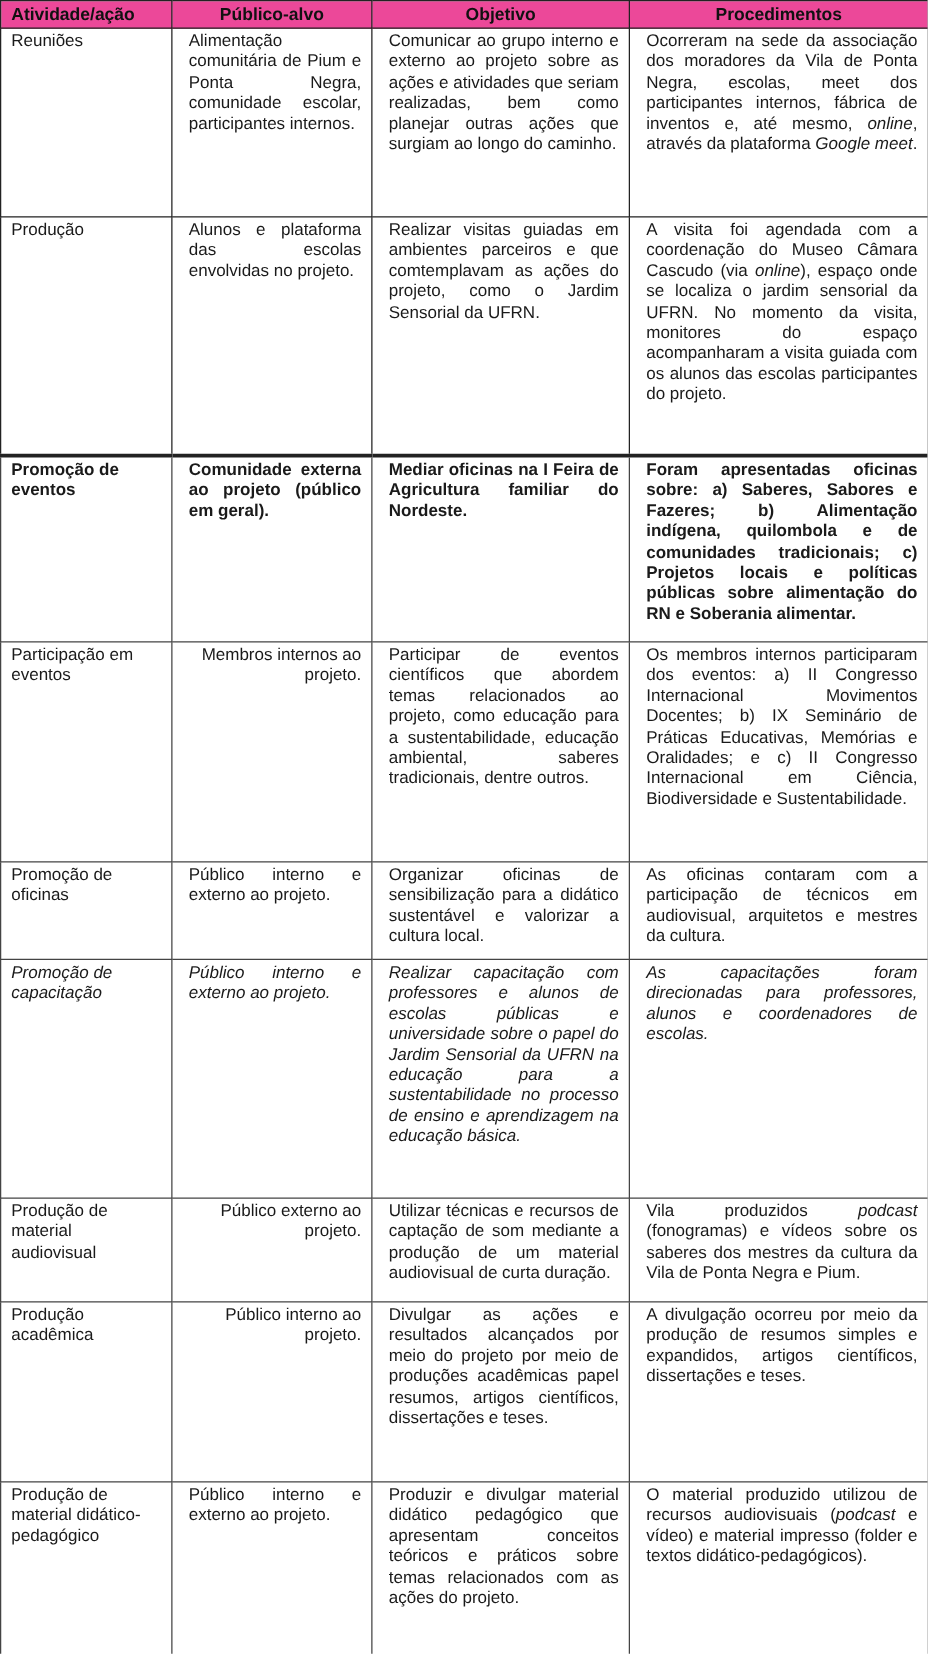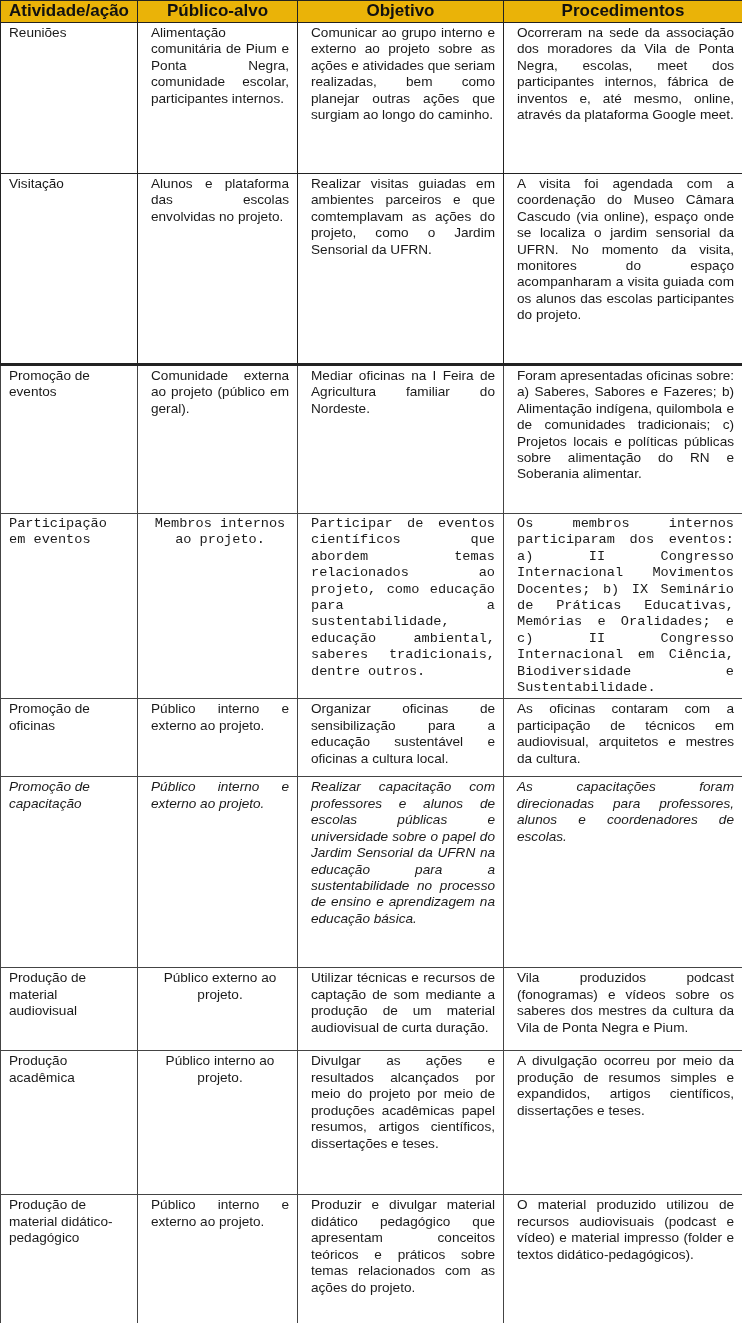--- a/index.html
+++ b/index.html
@@ -2,35 +2,35 @@
 <html><head>
   <meta charset="utf-8">
   <style>
     html, body { margin: 0; padding: 0; background: #ffffff; }
     body { width: 742px; height: 1323px; overflow: hidden; font-family: "Liberation Sans", sans-serif; color: #1a1a1a; }
     table.activities { border-collapse: collapse; table-layout: fixed; width: 742px; font-size: 13.6px; line-height: 16.4px; }
     col.c1 { width: 137px; }
     col.c2 { width: 160px; }
     col.c3 { width: 206px; }
     col.c4 { width: 239px; }
-    th { background: #eab308; font-weight: bold; font-size: 17px; height: 21px; padding: 0 6px; border: 1.5px solid #222; text-align: center; color: #111; }
+    th { background: #ec4899; font-weight: bold; font-size: 14px; height: 21px; padding: 0 6px; border: 1.5px solid #222; text-align: center; color: #111; }
     th:first-child { text-align: left; padding-left: 8px; }
     td { vertical-align: top; padding: 2px 8px 2px 13px; border: 1.5px solid #444; text-align: justify; }
     td.first { text-align: left; padding-left: 8px; }
-    td.left { text-align: center; }
+    td.left { text-align: right; }
     tr.r1 td { height: 146px; border-color: #222; }
     tr.r2 td { height: 185px; border-color: #222; border-bottom-width: 3px; }
-    tr.r3 td { height: 143px; }
-    tr.r4 td { height: 171px; font-family: Liberation Mono, monospace; }
+    tr.r3 td { height: 143px; font-weight: bold; }
+    tr.r4 td { height: 171px; }
     tr.r5 td { height: 73px; margin-left: 44px; }
     tr.r6 td { height: 186px; font-style: italic; }
     tr.r7 td { height: 78px; margin-top: 12px; }
     tr.r8 td { height: 139px; }
     tr.r9 td { height: 142px; border-bottom-width: 2px; }
-    .it { }
+    .it { font-style: italic; }
   </style>
 </head>
 <body>
 
 <table class="activities" lang="pt">
   <colgroup>
       <col class="c1">
       <col class="c2">
       <col class="c3">
       <col class="c4">
@@ -44,41 +44,41 @@
     </tr>
   </thead>
   <tbody>
     <tr class="r1">
       <td class="first">Reuniões</td>
       <td>Alimentação comunitária de Pium e Ponta Negra, comunidade escolar, participantes internos.</td>
       <td>Comunicar ao grupo interno e externo ao projeto sobre as ações e atividades que seriam realizadas, bem como planejar outras ações que surgiam ao longo do caminho.</td>
       <td><span>Ocorreram na sede da associação dos moradores da Vila de Ponta Negra, escolas, meet dos participantes internos, fábrica de inventos e, até mesmo, </span><span class="it">online</span><span>, através da plataforma </span><span class="it">Google meet</span><span>.</span></td>
     </tr>
     <tr class="r2">
-      <td class="first">Visitação</td>
+      <td class="first">Produção</td>
       <td>Alunos e plataforma das escolas envolvidas no projeto.</td>
       <td>Realizar visitas guiadas em ambientes parceiros e que comtemplavam as ações do projeto, como o Jardim Sensorial da UFRN.</td>
       <td><span>A visita foi agendada com a coordenação do Museo Câmara Cascudo (via </span><span class="it">online</span><span>), espaço onde se localiza o jardim sensorial da UFRN. No momento da visita, monitores do espaço acompanharam a visita guiada com os alunos das escolas participantes do projeto.</span></td>
     </tr>
     <tr class="r3">
       <td class="first">Promoção de eventos</td>
       <td>Comunidade externa ao projeto (público em geral).</td>
       <td>Mediar oficinas na I Feira de Agricultura familiar do Nordeste.</td>
       <td>Foram apresentadas oficinas sobre: a) Saberes, Sabores e Fazeres; b) Alimentação indígena, quilombola e de comunidades tradicionais; c) Projetos locais e políticas públicas sobre alimentação do RN e Soberania alimentar.</td>
     </tr>
     <tr class="r4">
       <td class="first">Participação em eventos</td>
       <td class="left">Membros internos ao projeto.</td>
       <td>Participar de eventos científicos que abordem temas relacionados ao projeto, como educação para a sustentabilidade, educação ambiental, saberes tradicionais, dentre outros.</td>
       <td>Os membros internos participaram dos eventos: a) II Congresso Internacional Movimentos Docentes; b) IX Seminário de Práticas Educativas, Memórias e Oralidades; e c) II Congresso Internacional em Ciência, Biodiversidade e Sustentabilidade.</td>
     </tr>
     <tr class="r5">
       <td class="first">Promoção de oficinas</td>
       <td>Público interno e externo ao projeto.</td>
-      <td>Organizar oficinas de sensibilização para a educação sustentável e oficinas a cultura local.</td>
+      <td>Organizar oficinas de sensibilização para a didático sustentável e valorizar a cultura local.</td>
       <td>As oficinas contaram com a participação de técnicos em audiovisual, arquitetos e mestres da cultura.</td>
     </tr>
     <tr class="r6">
       <td class="first">Promoção de capacitação</td>
       <td>Público interno e externo ao projeto.</td>
       <td>Realizar capacitação com professores e alunos de escolas públicas e universidade sobre o papel do Jardim Sensorial da UFRN na educação para a sustentabilidade no processo de ensino e aprendizagem na educação básica.</td>
       <td>As capacitações foram direcionadas para professores, alunos e coordenadores de escolas.</td>
     </tr>
     <tr class="r7">
       <td class="first">Produção de material audiovisual</td>

